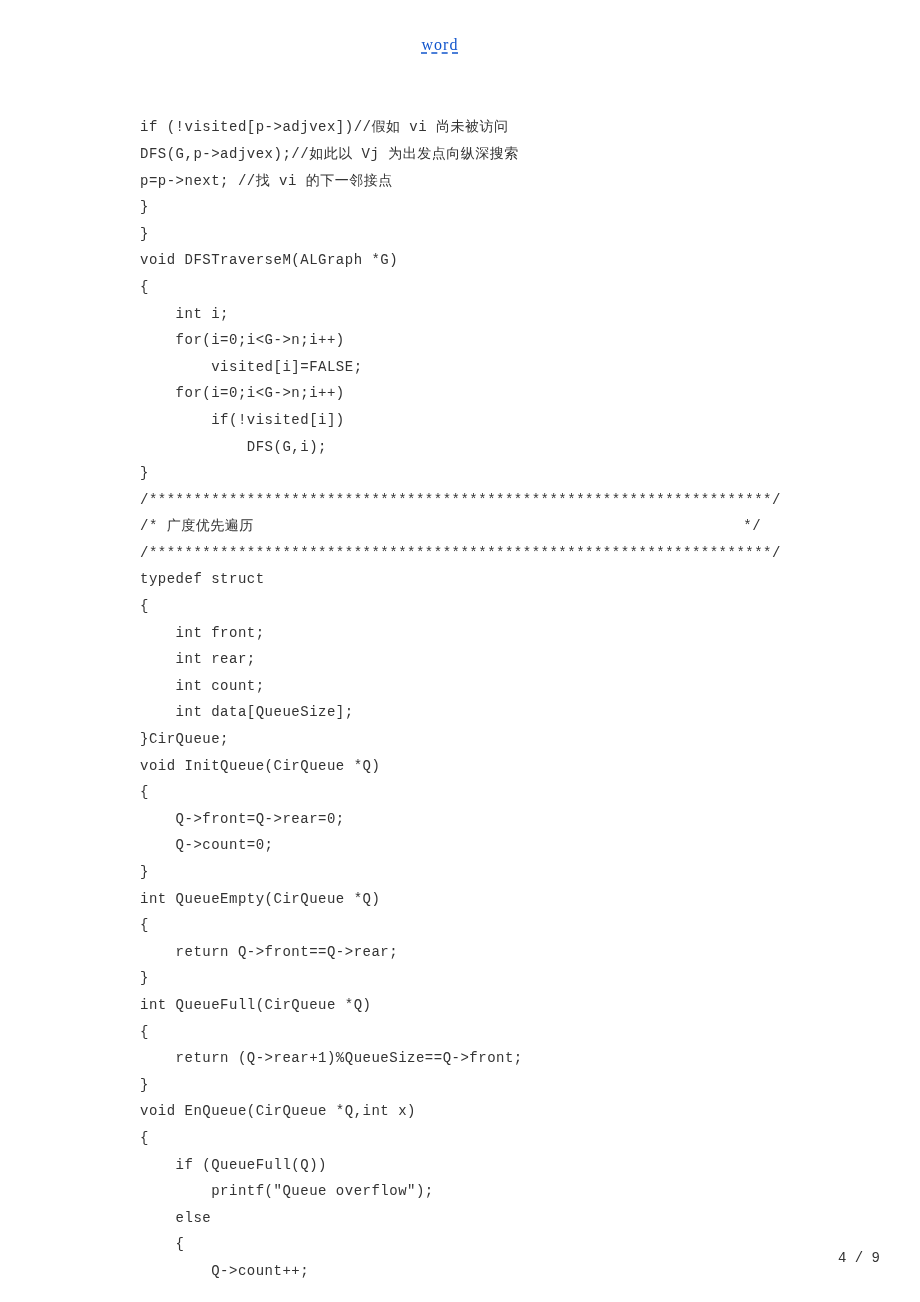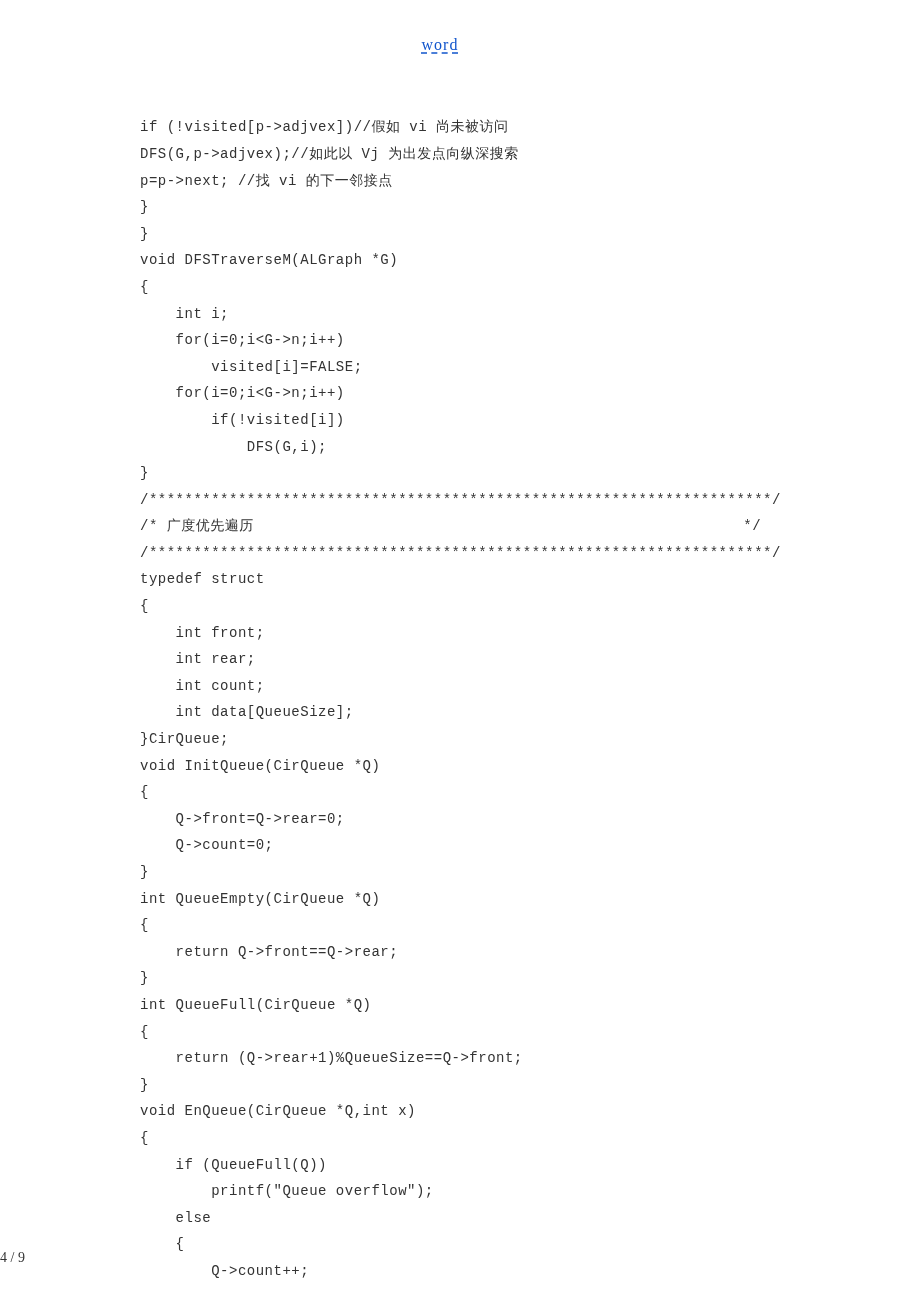--- a/index.html
+++ b/index.html
@@ -37,24 +37,24 @@
     font-size: 14px;
     letter-spacing: 0.5px;
     color: #333333;
     margin-top: 44px;
   }
   .page-number {
     position: absolute;
     bottom: 30px;
     left: 0;
     right: 0;
-    text-align: left;
+    text-align: right;
     font-size: 14px;
     color: #333333;
-    font-family: Liberation Serif, serif;
+    font-family: Liberation Mono, monospace;
   }
 </style>
 </head>
 <body>
 
 <div class="page">
   <div class="header-link">word</div>
   <div class="code-block" id="code-block">if (!visited[p-&gt;adjvex])//假如 vi 尚未被访问
 DFS(G,p-&gt;adjvex);//如此以 Vj 为出发点向纵深搜索
 p=p-&gt;next; //找 vi 的下一邻接点

